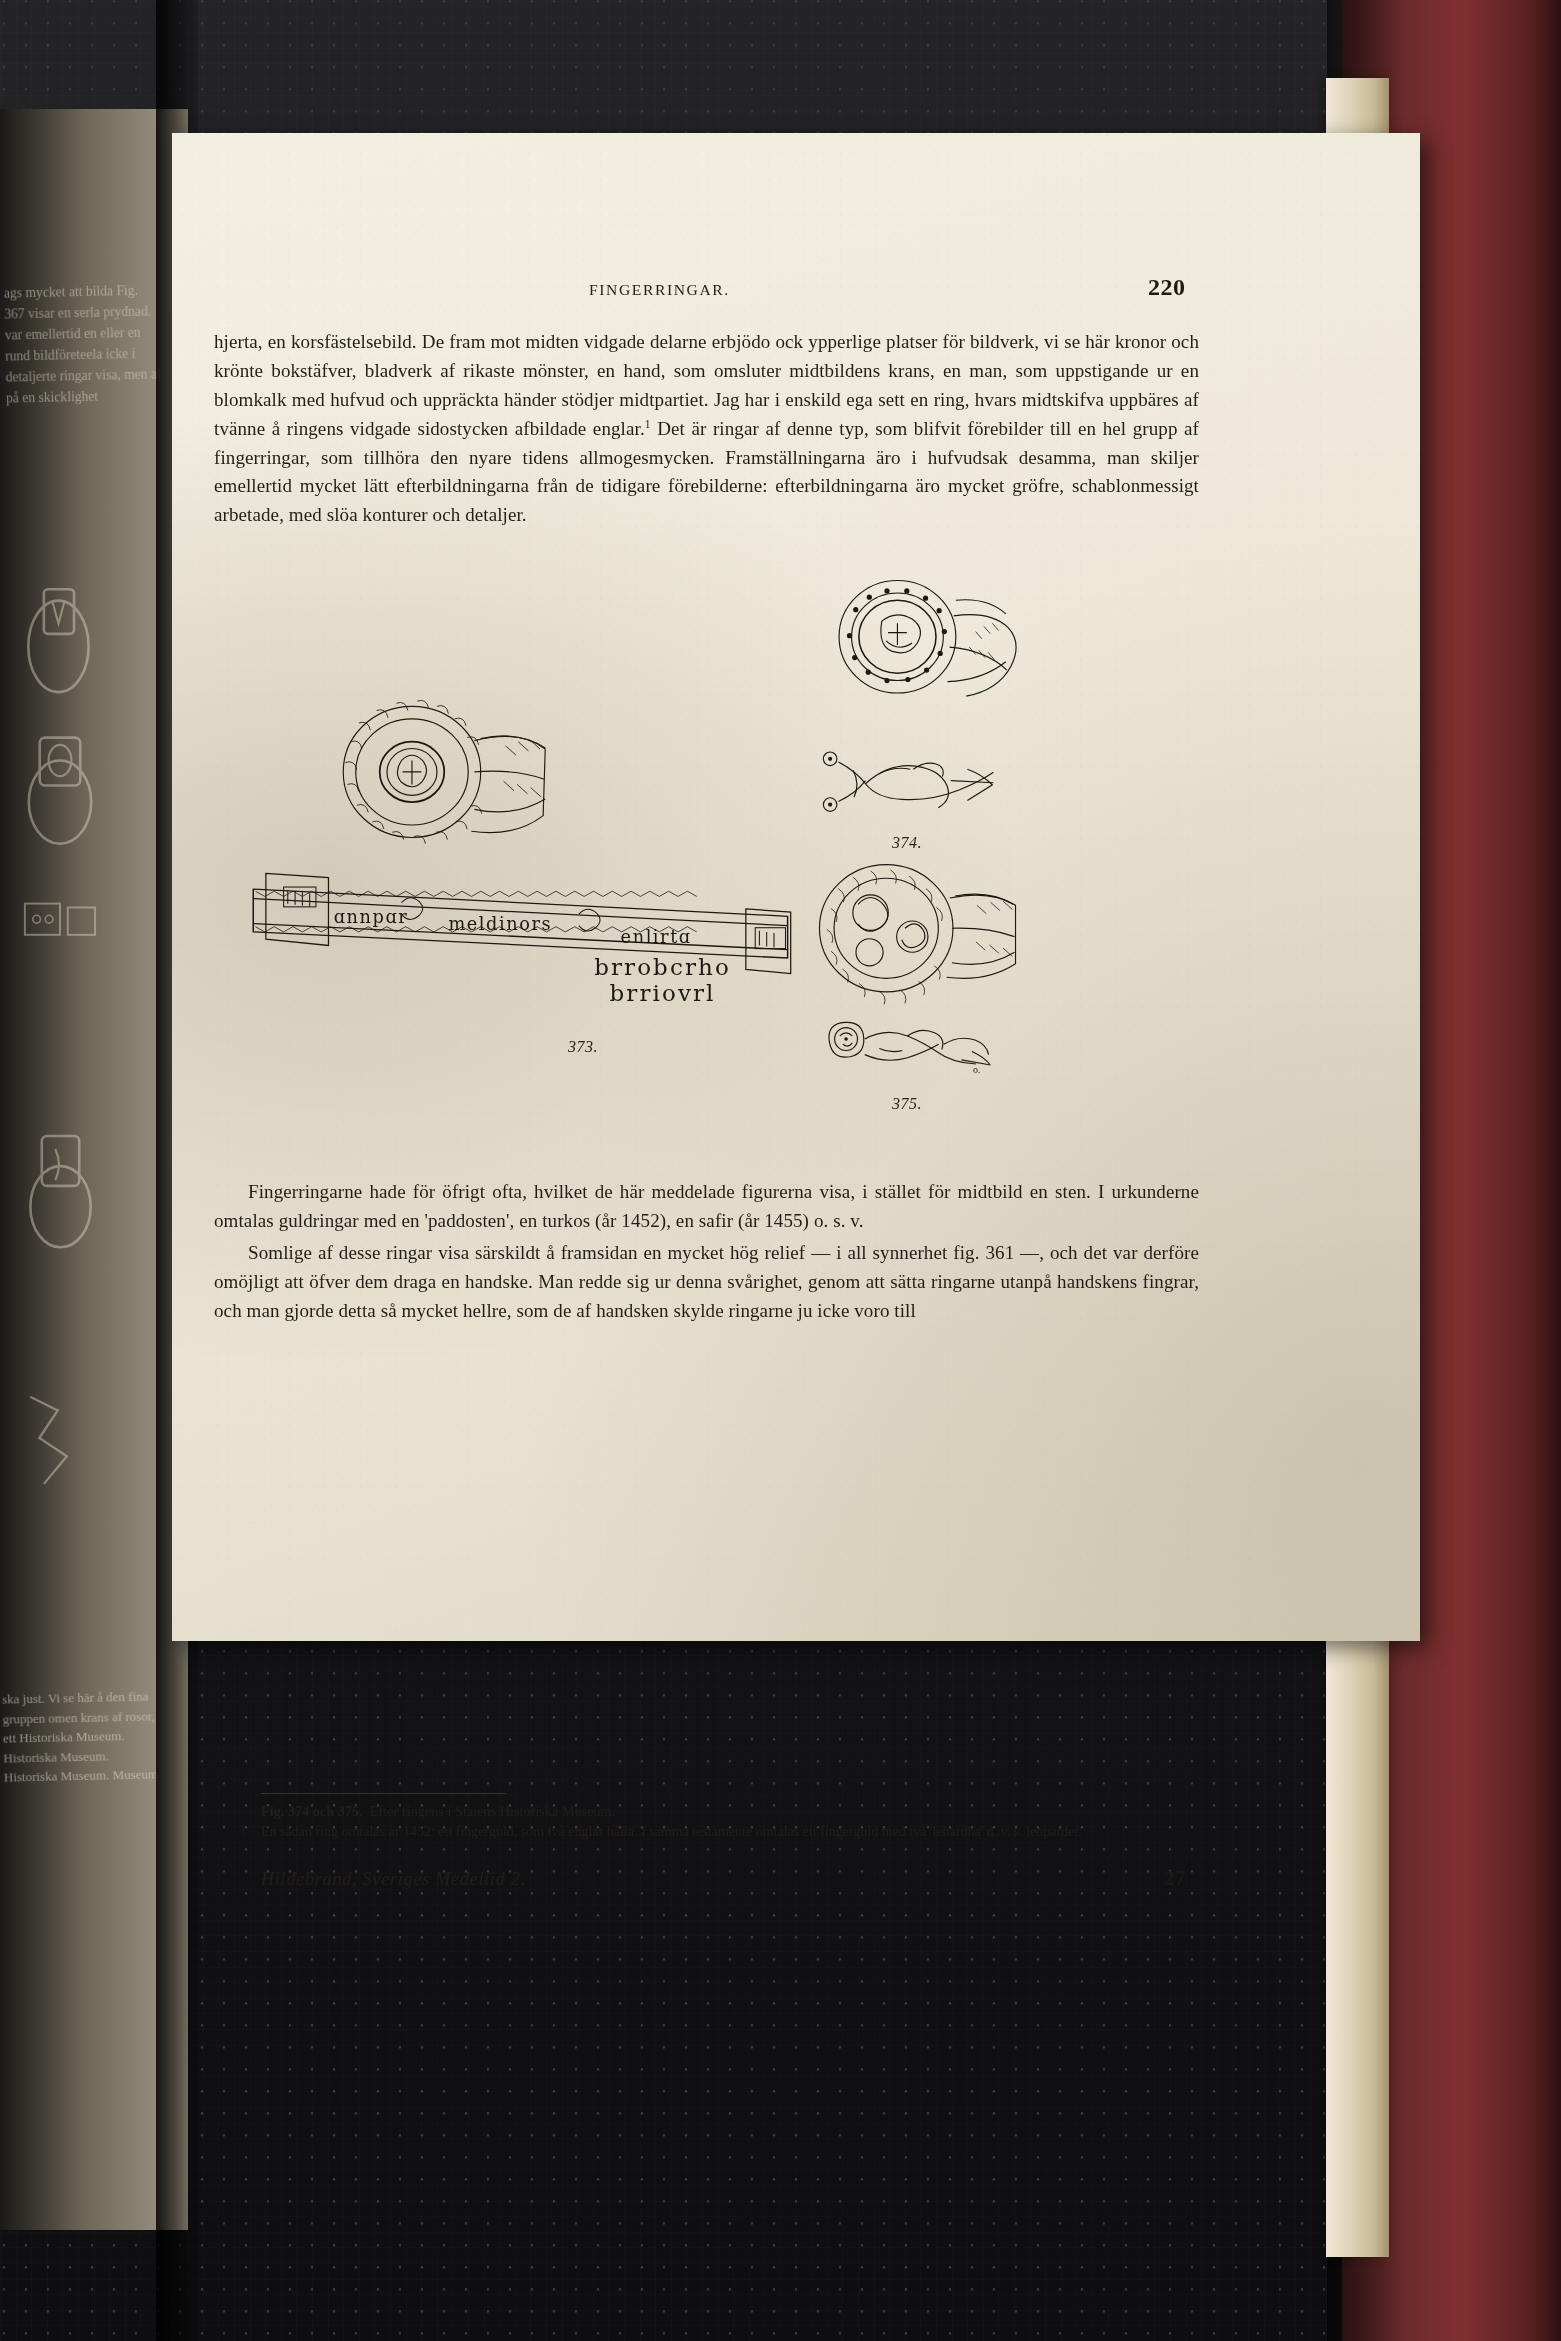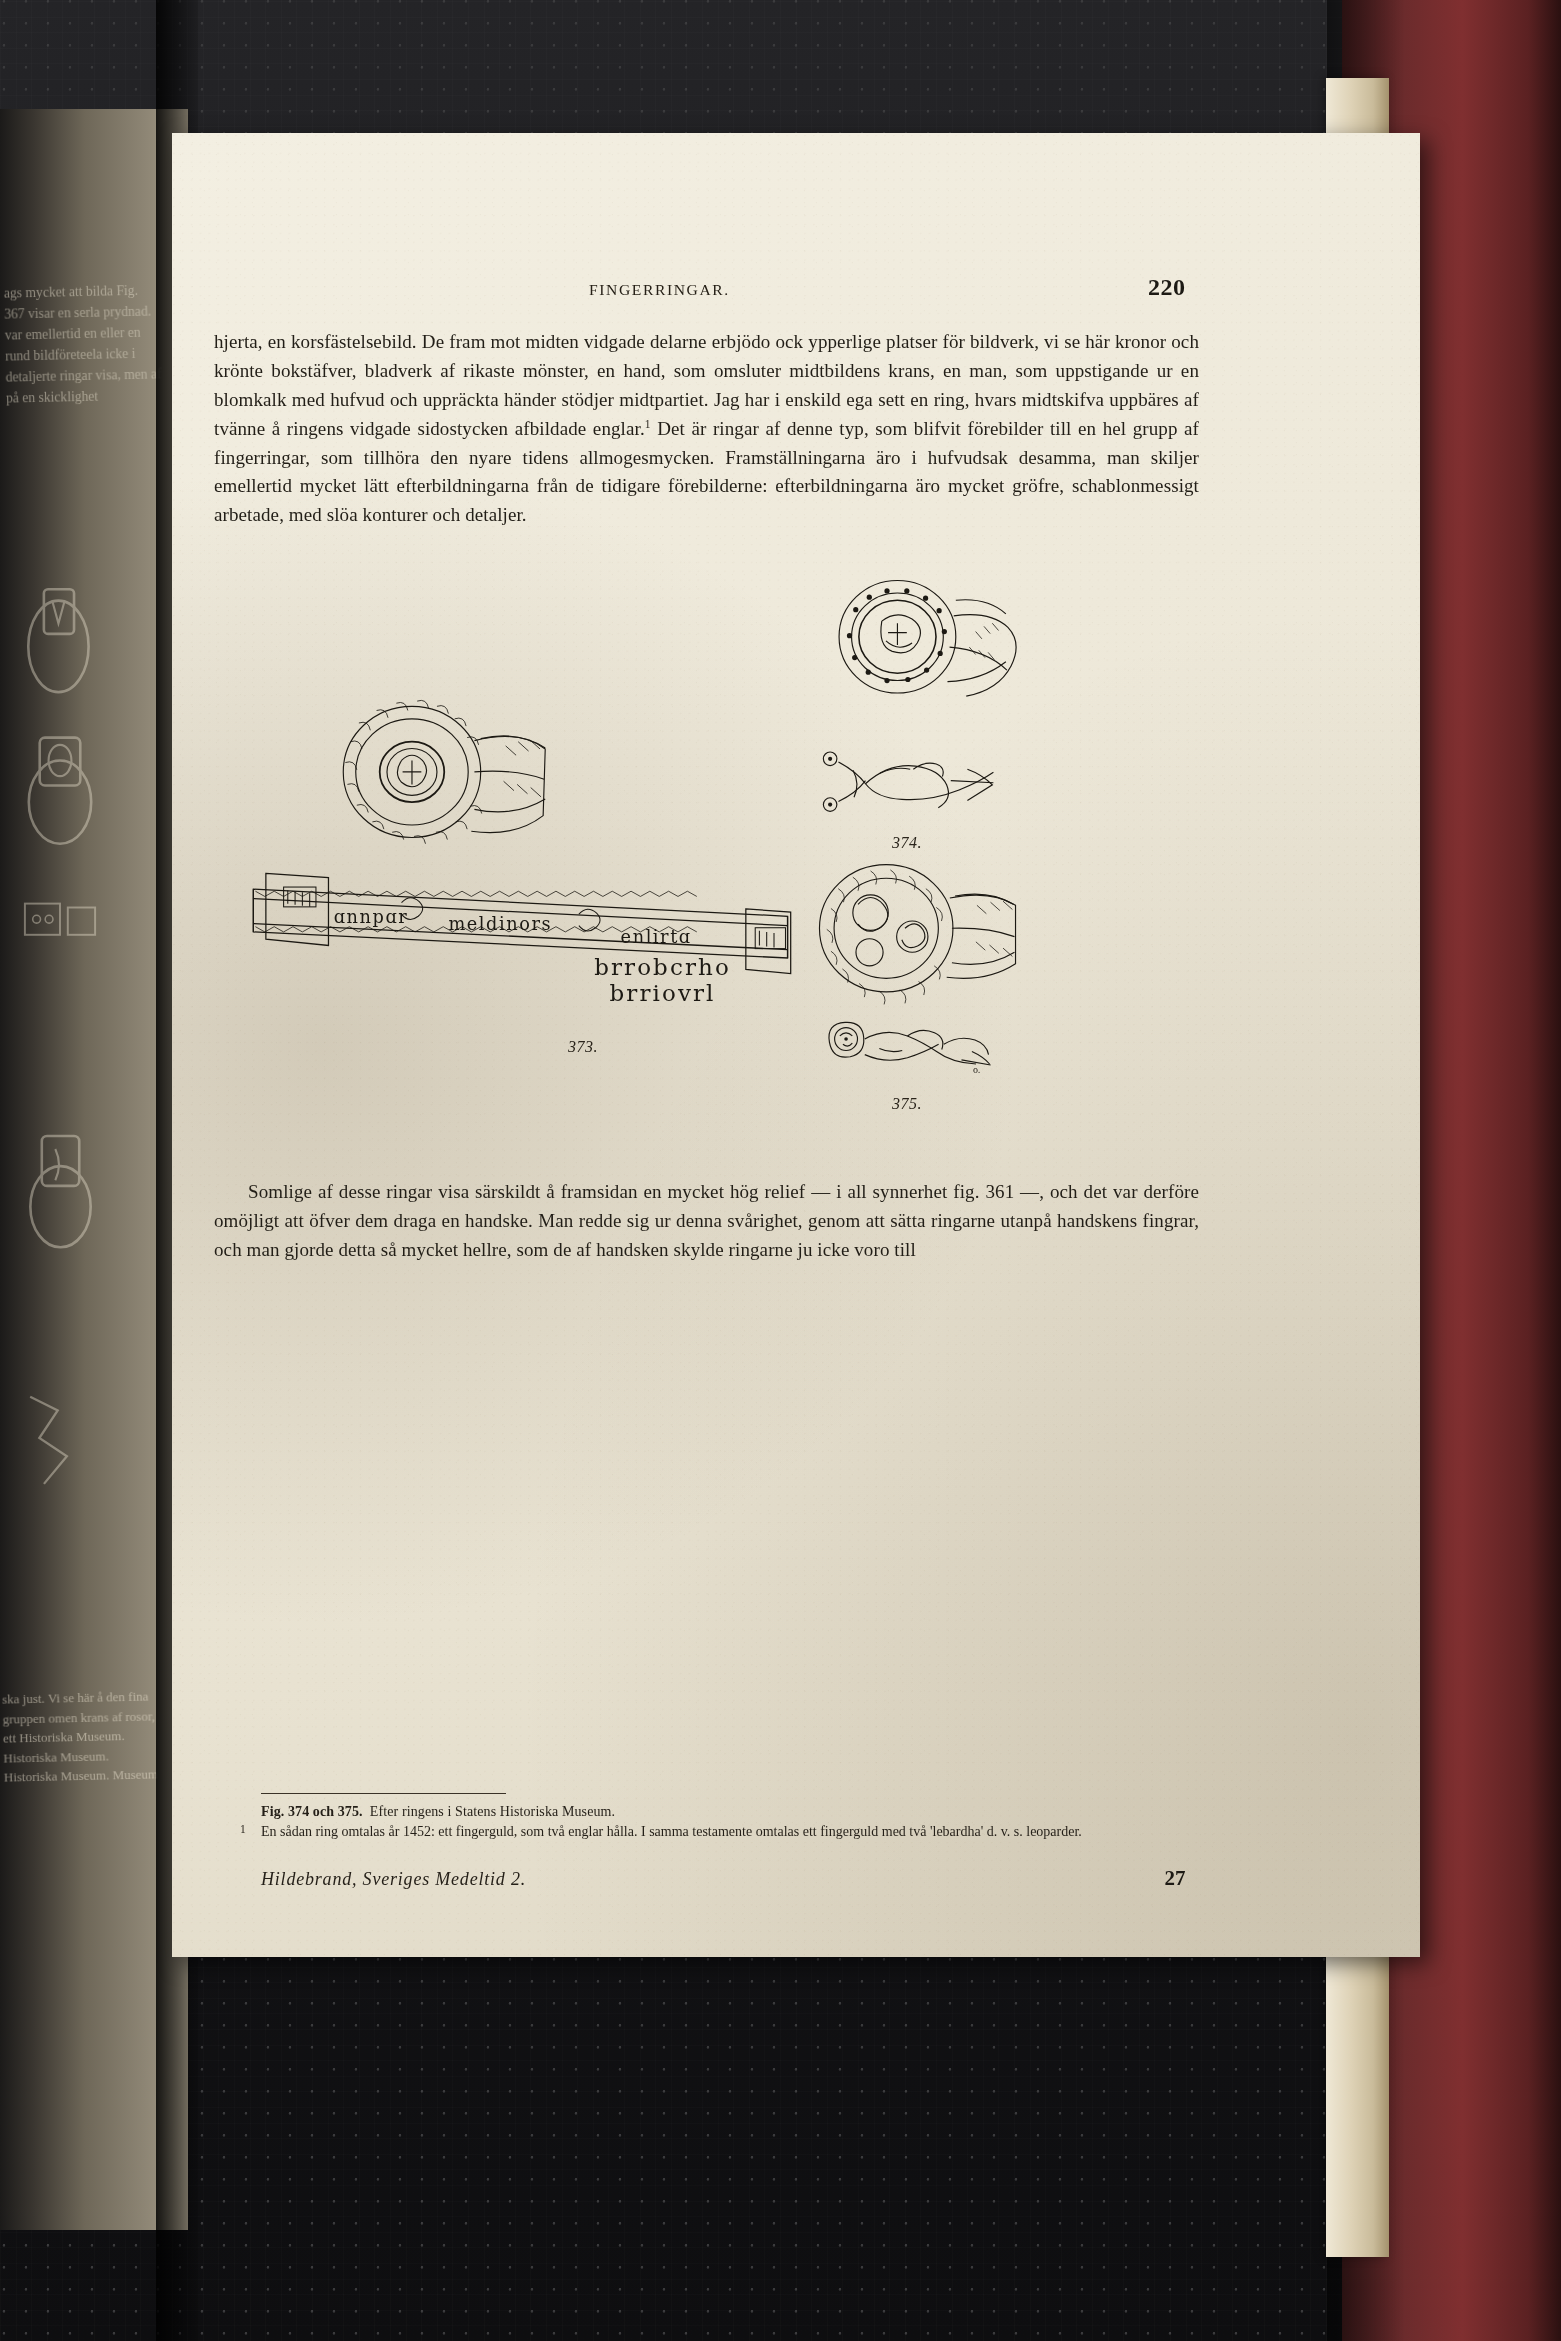--- a/index.html
+++ b/index.html
@@ -107,21 +107,21 @@
     position: absolute;
     left: 156px; top: 0;
     width: 42px; height: 2342px;
     background: linear-gradient(90deg, rgba(0,0,0,.85), rgba(0,0,0,.15));
   }
 
   
   .sheet {
     position: absolute;
     left: 172px; top: 133px;
-    width: 1248px; height: 1824px;
+    width: 1248px; height: 1508px;
     background: linear-gradient(160deg, #f3efe2 0%, #eee9da 35%, #e8e2d1 70%, #ded7c4 100%);
     box-shadow: 9.4px 7.3px 21px rgba(0,0,0,.55);
   }
   .sheet::before {
     content: "";
     position: absolute;
     inset: 0;
     background:
       radial-gradient(ellipse at 12% 50%, rgba(90,70,40,.18), transparent 45%),
       radial-gradient(ellipse at 95% 88%, rgba(90,70,40,.16), transparent 50%);
@@ -452,20 +452,21 @@
             <path d="M112 70 q22 10 44 4"></path>
           </g>
           <g class="inkfill">
               <circle cx="48" cy="52" r="3.5"></circle>
             </g>
           <text x="292" y="118" class="inkfill" style="font-family:'DejaVu Serif',serif;font-size:16px">o.</text>
         </svg>
         <div class="fig-cap" style="left:678px;top:542px">375.</div>
       </div>
 
+      <p class="body indent">Fingerringarne hade för öfrigt ofta, hvilket de här meddelade figurerna visa, i stället för midtbild en sten. I urkunderne omtalas guldringar med en 'paddosten', en turkos (år 1452), en safir (år 1455) o. s. v.</p>
       <p class="body indent">Somlige af desse ringar visa särskildt å framsidan en mycket hög relief — i all synnerhet fig. 361 —, och det var derföre omöjligt att öfver dem draga en handske. Man redde sig ur denna svårighet, genom att sätta ringarne utanpå handskens fingrar, och man gjorde detta så mycket hellre, som de af handsken skylde ringarne ju icke voro till</p>
     </div>
 
     <div class="footnotes">
       <div class="fn-rule"></div>
 
 
       <div class="fn-line">
         <b>Fig. 374 och 375.</b>
         &nbsp;<span>Efter ringens i Statens Historiska Museum.</span>

